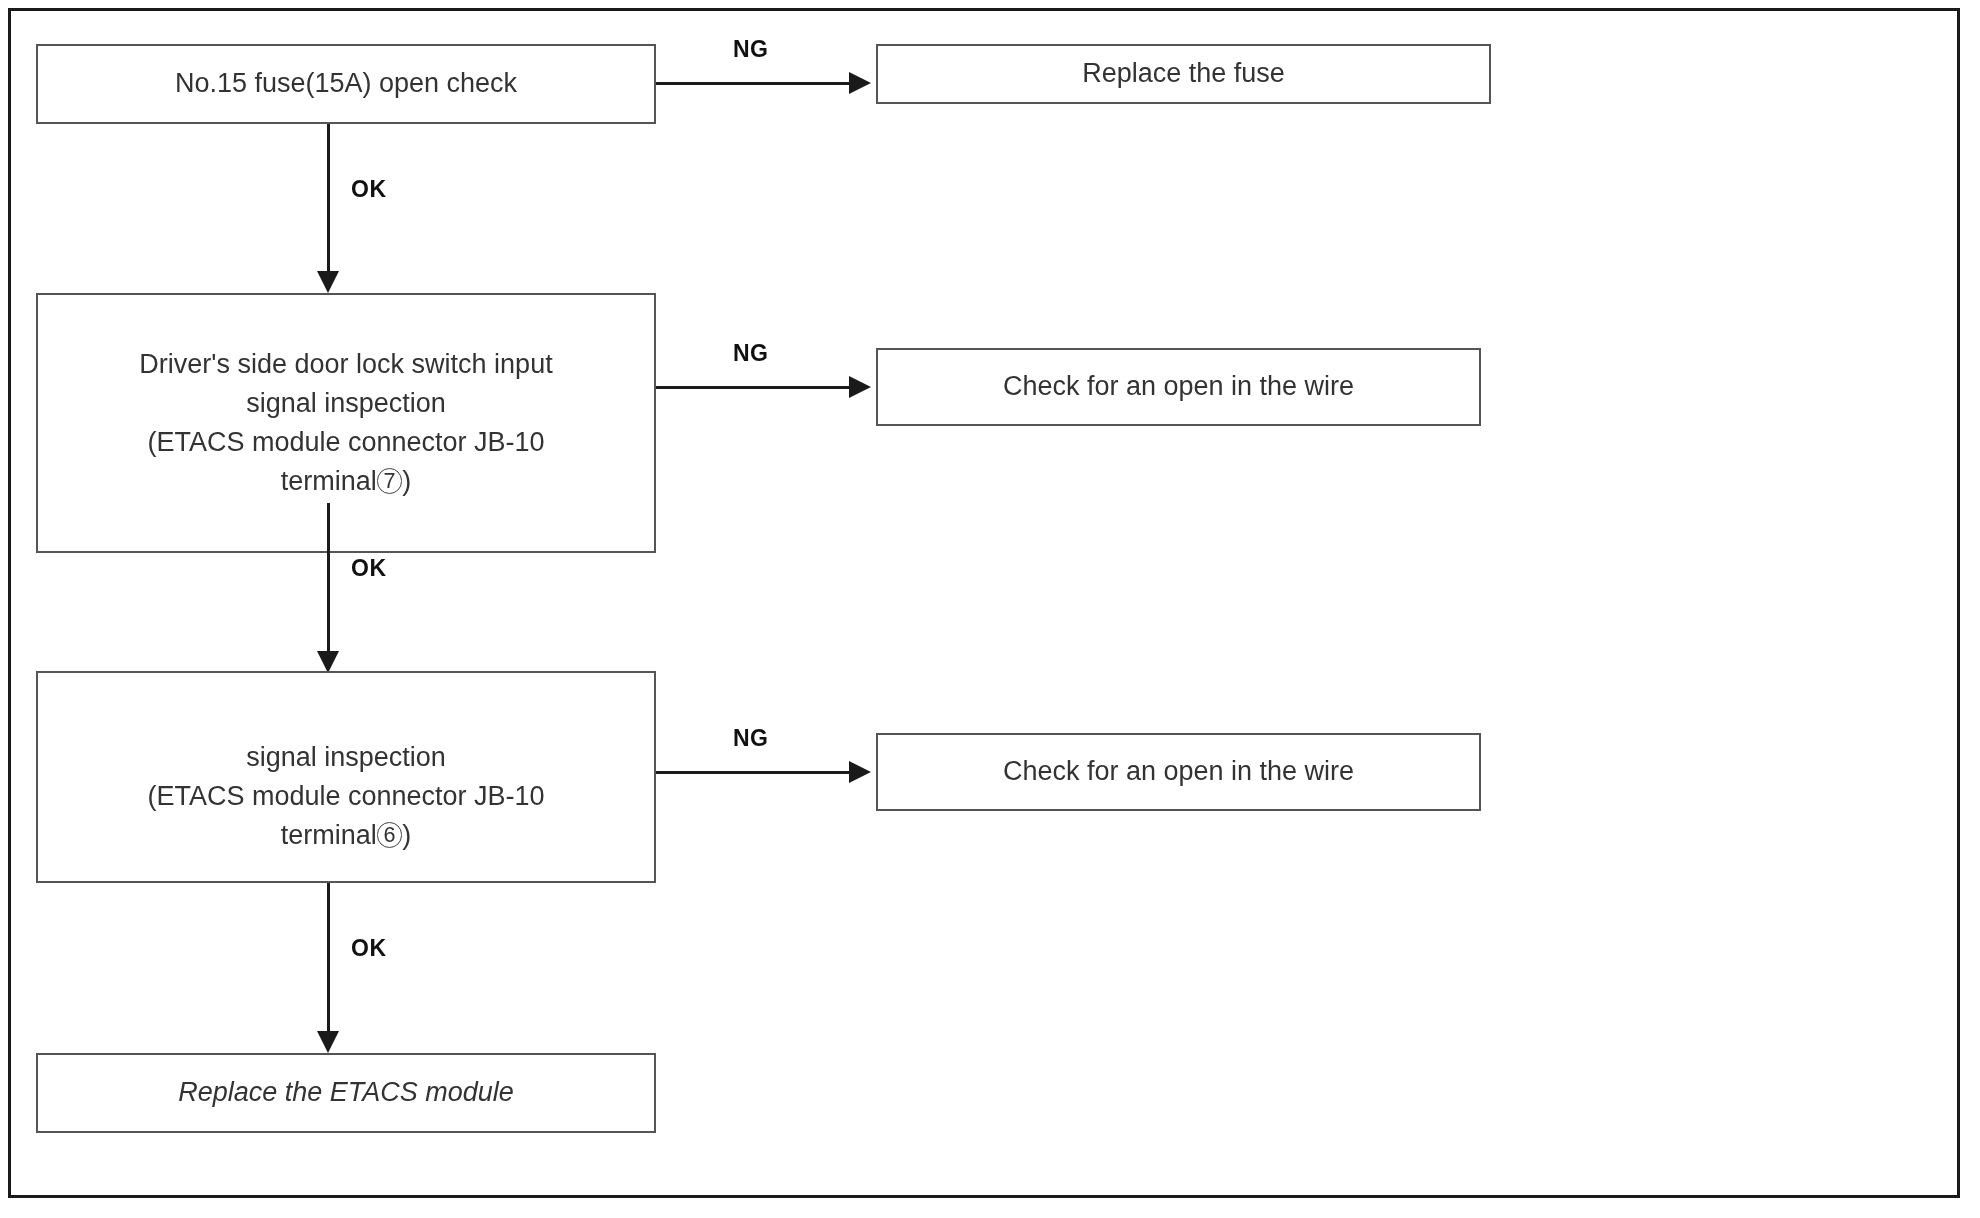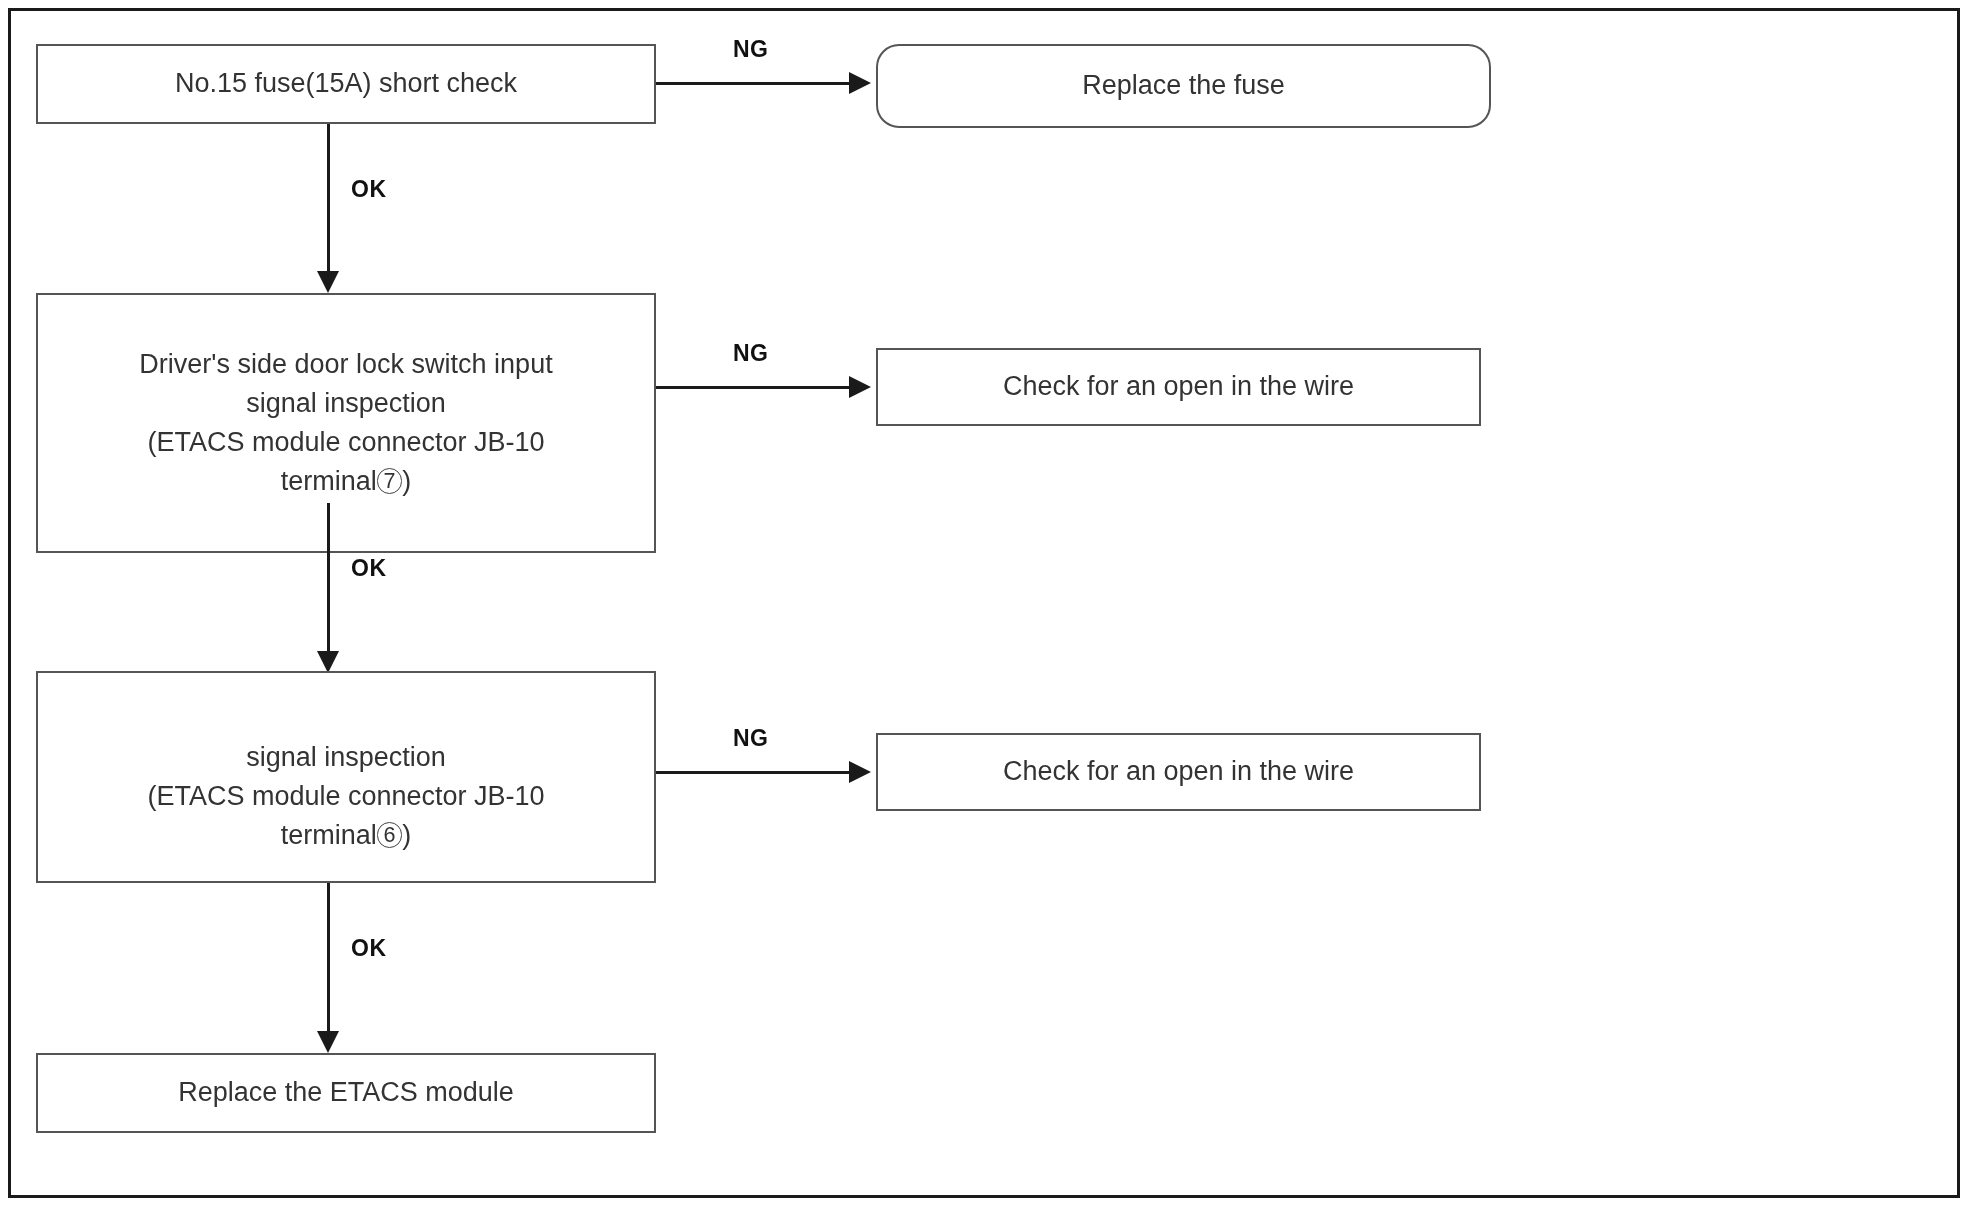--- a/index.html
+++ b/index.html
@@ -100,28 +100,28 @@
     white-space: nowrap;
   }
 </style>
 </head>
 <body>
 
 <div id="page">
   <div id="outer-frame">
 
     <div class="flow-box" style="left:25px; top:33px; width:620px; height:80px;">
-      <span class="box-text">No.15 fuse(15A) short check</span>
+      <span class="box-text">No.15 fuse(15A) open check</span>
     </div>
 
     <div class="h-line" style="left:645px; top:71px; width:196px;"></div>
     <div class="arrow-right" style="left:838px; top:61px;"></div>
     <div class="edge-label" style="left:722px; top:25px;">NG</div>
 
-    <div class="flow-box" style="left:865px; top:33px; width:615px; height:84px;border-radius:23px;">
+    <div class="flow-box" style="left:865px; top:33px; width:615px; height:60px;">
       <span class="box-text">Replace the fuse</span>
     </div>
 
     <div class="v-line" style="left:316px; top:113px; height:160px;"></div>
     <div class="arrow-down" style="left:306px; top:260px;"></div>
     <div class="edge-label" style="left:340px; top:165px;">OK</div>
 
     <div class="flow-box" style="left:25px; top:282px; width:620px; height:260px;">
       <span class="box-text">
         <span>Driver's side door lock switch input</span><br>
@@ -157,18 +157,18 @@
     <div class="edge-label" style="left:722px; top:714px;">NG</div>
 
     <div class="flow-box" style="left:865px; top:722px; width:605px; height:78px;">
       <span class="box-text">Check for an open in the wire</span>
     </div>
 
     <div class="v-line" style="left:316px; top:872px; height:160px;"></div>
     <div class="arrow-down" style="left:306px; top:1020px;"></div>
     <div class="edge-label" style="left:340px; top:924px;">OK</div>
 
-    <div class="flow-box" style="left:25px; top:1042px; width:620px; height:80px;">
+    <div class="flow-box" style="left:25px; top:1042px; width:620px; height:80px;font-style:italic;">
       <span class="box-text">Replace the ETACS module</span>
     </div>
 
   </div>
 </div>
 
 </body></html>

